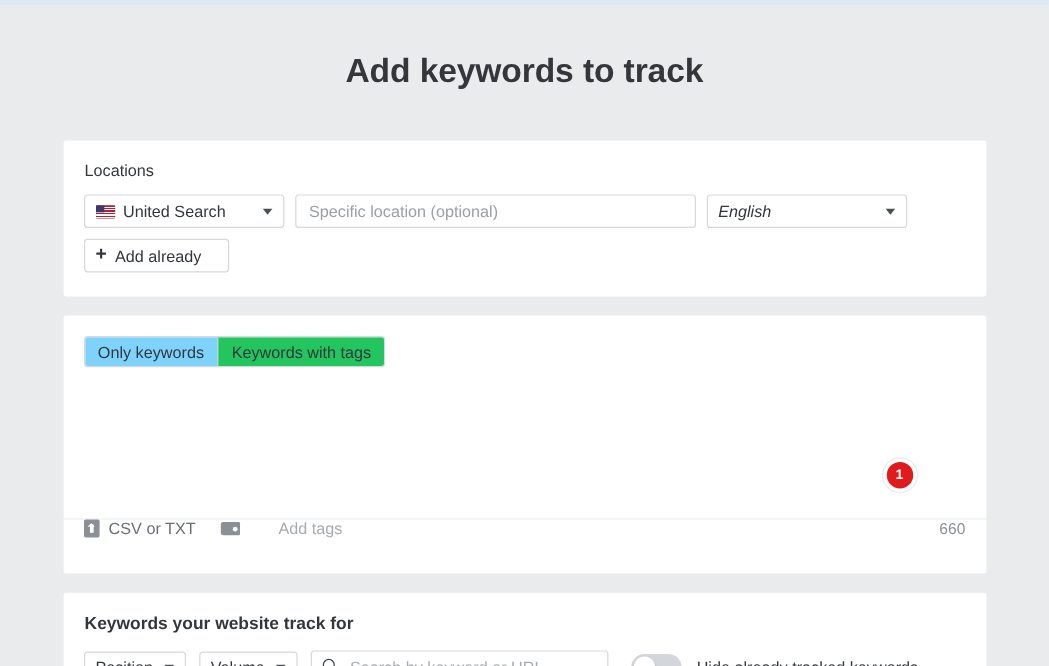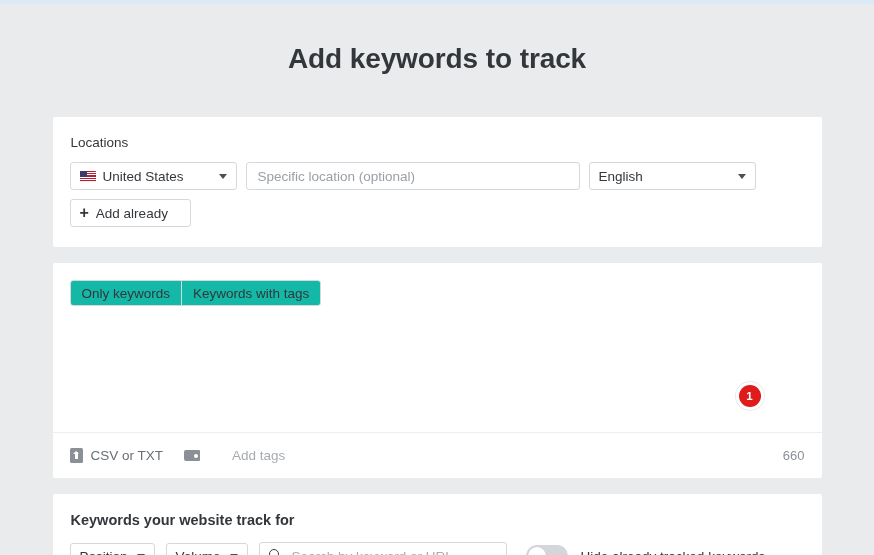--- a/index.html
+++ b/index.html
@@ -82,21 +82,21 @@
     border-color: #d5d8dc;
   }
   #specific-location input {
     border: 0; outline: 0; width: 100%;
     font-size: 13.5px;
     color: #33373b;
     font-family: "Liberation Sans", sans-serif;
     background: transparent;
   }
   #specific-location input::placeholder { color: #9aa0a6; }
-  #language-select { width: 167px; margin-left: 9px; }
+  #language-select { width: 167px; margin-left: 9px; font-style: italic; }
 
   .flag {
     width: 16px; height: 11px;
     display: inline-block;
     position: relative;
     overflow: hidden;
     border-radius: 1px;
     background:
       repeating-linear-gradient(
         to bottom,
@@ -135,26 +135,26 @@
     border: 1px solid #d5d8dc;
     border-radius: 3px;
     overflow: hidden;
     height: 26px;
   }
   .tab {
     font-size: 13.5px;
     padding: 0 11px;
     display: flex;
     align-items: center;
-    background: #14b8a6;
+    background: #22c55e;
     color: #33373b;
     cursor: pointer;
     white-space: nowrap;
   }
-  .tab.active { background: #14b8a6; }
+  .tab.active { background: #7dd3fc; }
   .tab + .tab { border-left: 1px solid #d5d8dc; }
 
   .keyword-area {
     margin: 12px 17px 0 17px;
     font-size: 13.5px;
     line-height: 18px;
     color: #33373b;
     min-height: 60px;
   }
   .keyword-area div { white-space: pre; }
@@ -177,21 +177,21 @@
     align-items: center;
     justify-content: center;
     box-shadow: 0 0 0 3px #ffffff, 0 0 0 4px #e9eaec;
   }
 
   .card-footer {
     position: absolute;
     left: 0; right: 0; bottom: 0;
     height: 46px;
     display: flex;
-    align-items: center;
+    align-items: flex-start;
     padding: 0 17px;
     border-top: 1px solid #eceef0;
   }
   .footer-item {
     display: flex;
     align-items: center;
     font-size: 13.5px;
     cursor: pointer;
   }
   #csv-upload { color: #6a6f75; }
@@ -316,21 +316,21 @@
 <h1 class="page-title">Add keywords to track</h1>
 
 <div class="card" id="card-locations">
 
   <div class="field-label">Locations</div>
 
   <div class="row">
 
     <div class="ctrl select" id="country-select">
       <span class="flag"></span>
-      <span class="label">United States</span>
+      <span class="label">United Search</span>
       <span class="caret"></span>
     </div>
 
     <div class="ctrl" id="specific-location">
       <input type="text" placeholder="Specific location (optional)" style="">
     </div>
 
     <div class="ctrl select" id="language-select">
       <span class="label">English</span>
       <span class="caret"></span>

